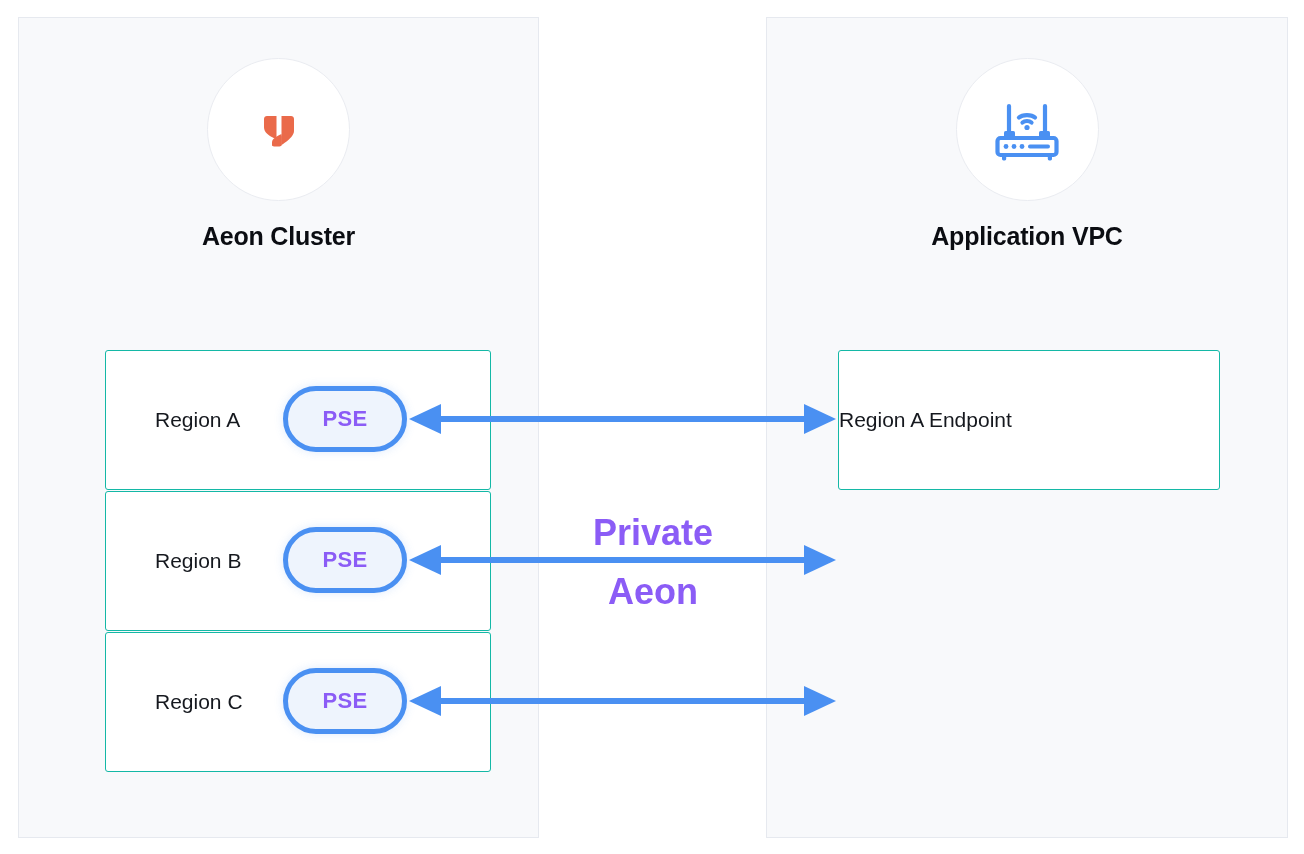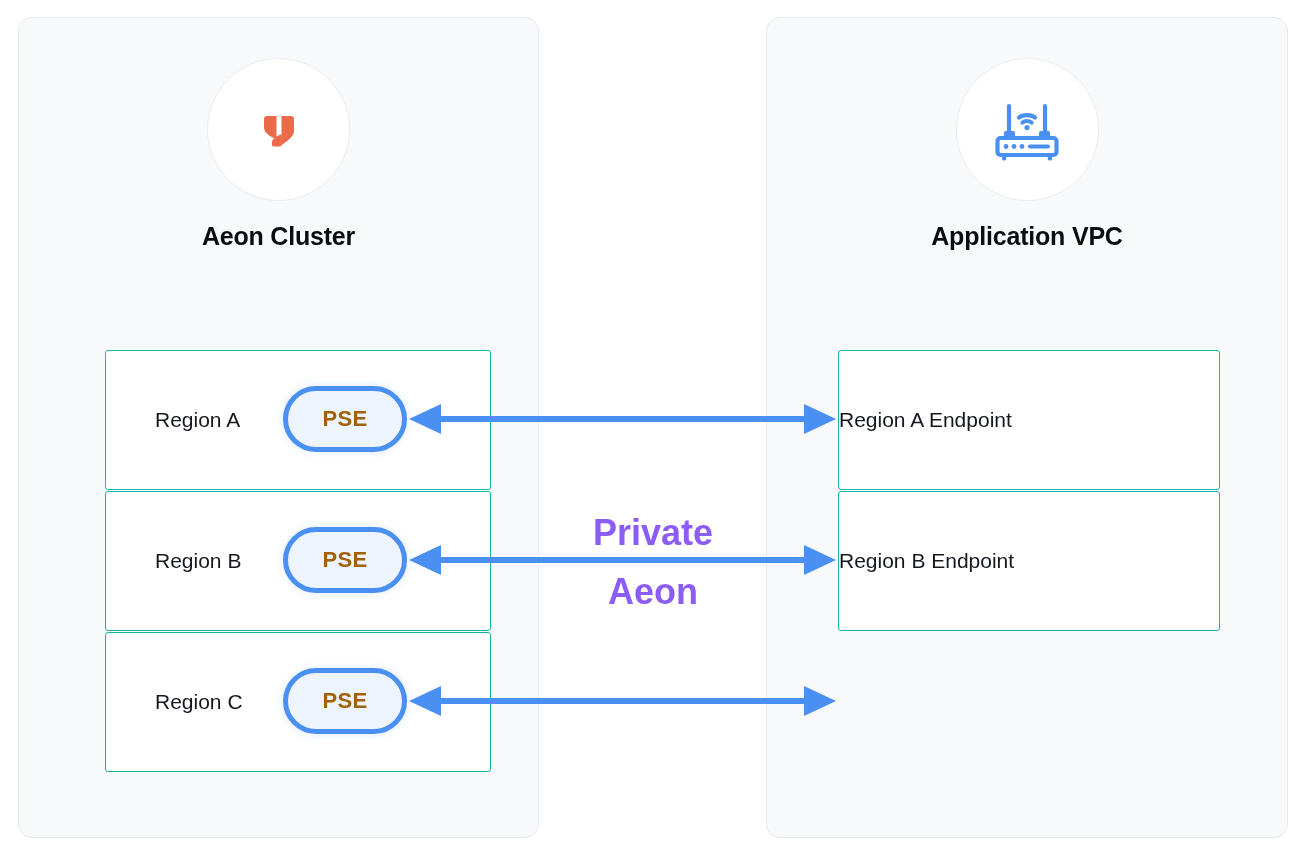--- a/index.html
+++ b/index.html
@@ -21,21 +21,21 @@
     width: 1304px;
     height: 854px;
     background: #ffffff;
   }
 
   
   .panel {
     position: absolute;
     background: #f8f9fb;
     border: 1px solid #e6e9ef;
-    border-radius: 14px;
+    border-radius: 0;
     box-sizing: border-box;
   }
   #panel-left  { left: 18px;  top: 17px; width: 521px; height: 821px; }
   #panel-right { left: 766px; top: 17px; width: 522px; height: 821px; padding-left: 32px; }
 
   
   .panel-head {
     position: absolute;
     left: 0;
     top: 40px;
@@ -92,21 +92,21 @@
     height: 66px;
     border: 5px solid #4a90f2;
     background: #eef4fd;
     border-radius: 34px;
     box-sizing: border-box;
     display: flex;
     align-items: center;
     justify-content: center;
     font-size: 22px;
     font-weight: bold;
-    color: #a16207;
+    color: #8b5cf6;
     letter-spacing: 0.4px;
     box-shadow: 0 0 10px rgba(74,144,242,0.18);
   }
 
   
   .arrow-svg {
     position: absolute;
     pointer-events: none;
   }
 
@@ -185,23 +185,20 @@
             <rect x="39" y="52.6" width="22" height="3.8" rx="1.9"></rect>
           </g>
         </svg>
       </div>
       <div class="panel-title">Application VPC</div>
     </div>
 
     <div class="row-box row-h" style="left:71px; width:382px; top:332px">
       <span class="row-label"><span>Region A </span><b>Endpoint</b></span>
     </div>
-    <div class="row-box row-h" style="left:71px; width:382px; top:473px">
-      <span class="row-label"><span>Region B </span><b>Endpoint</b></span>
-    </div>
   </div>
 
   <div class="pse-pill" style="left:283px; top:386px">
     <span>PSE</span>
   </div>
   <div class="pse-pill" style="left:283px; top:527px">
     <span>PSE</span>
   </div>
   <div class="pse-pill" style="left:283px; top:668px">
     <span>PSE</span>

